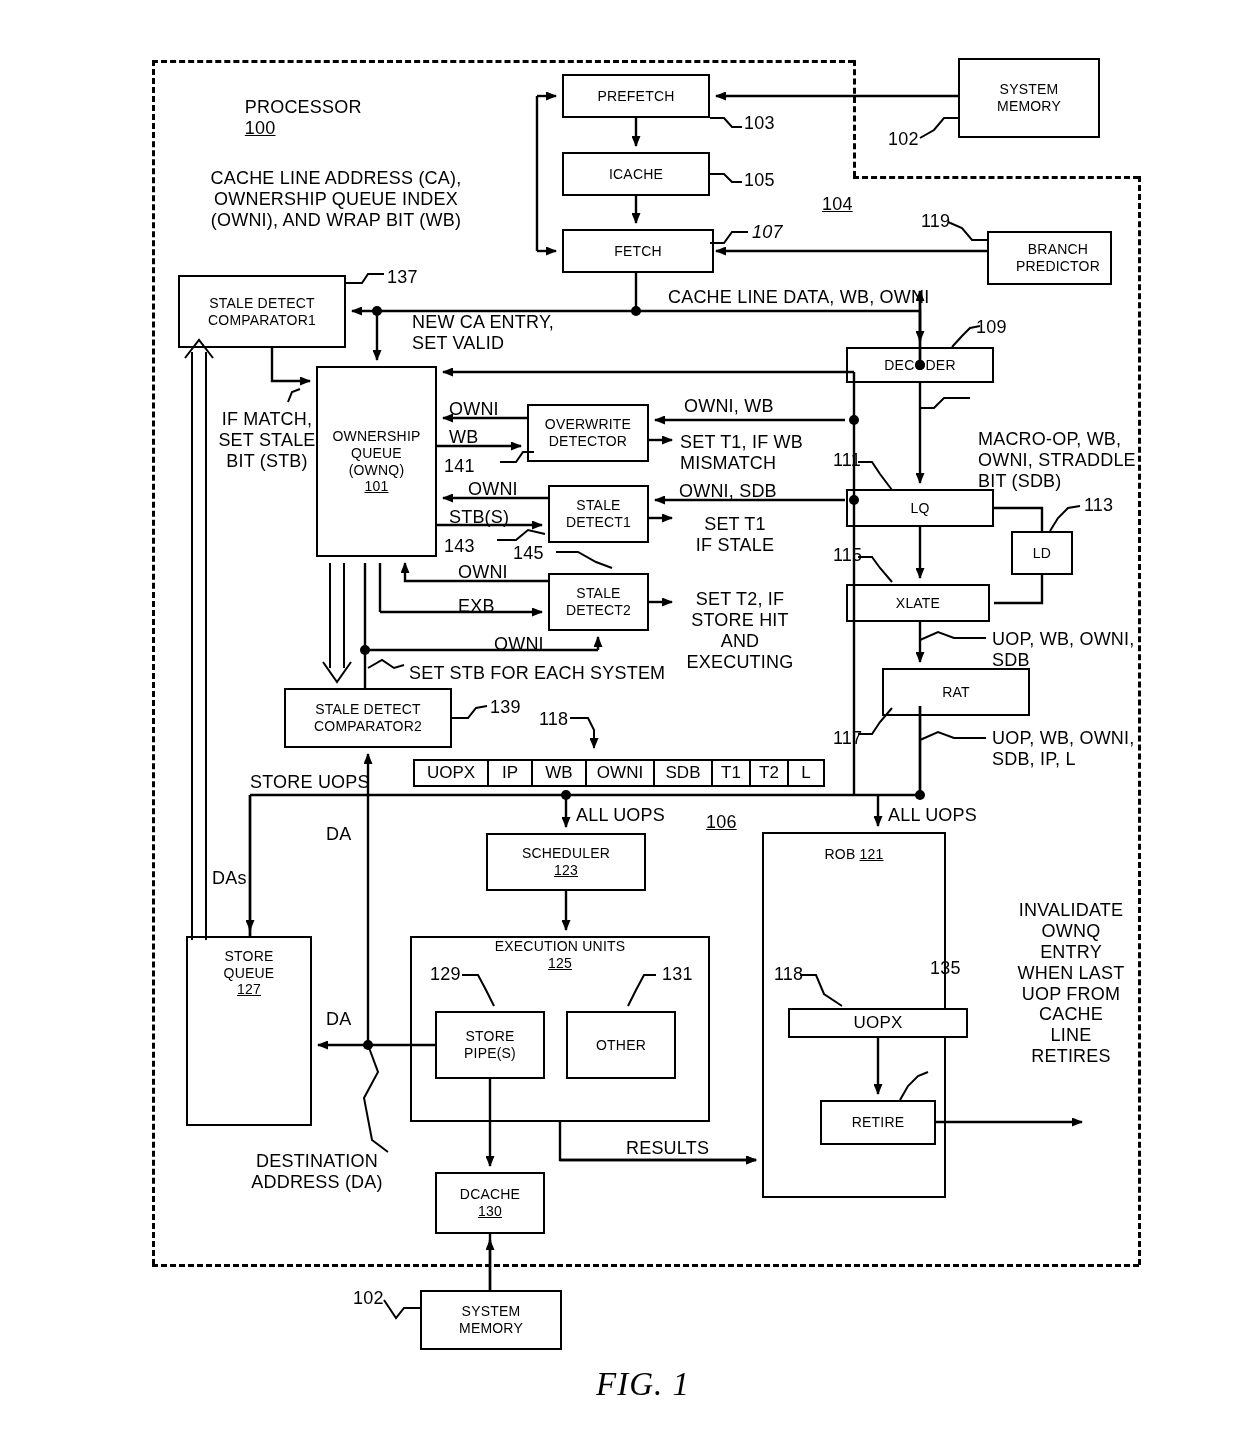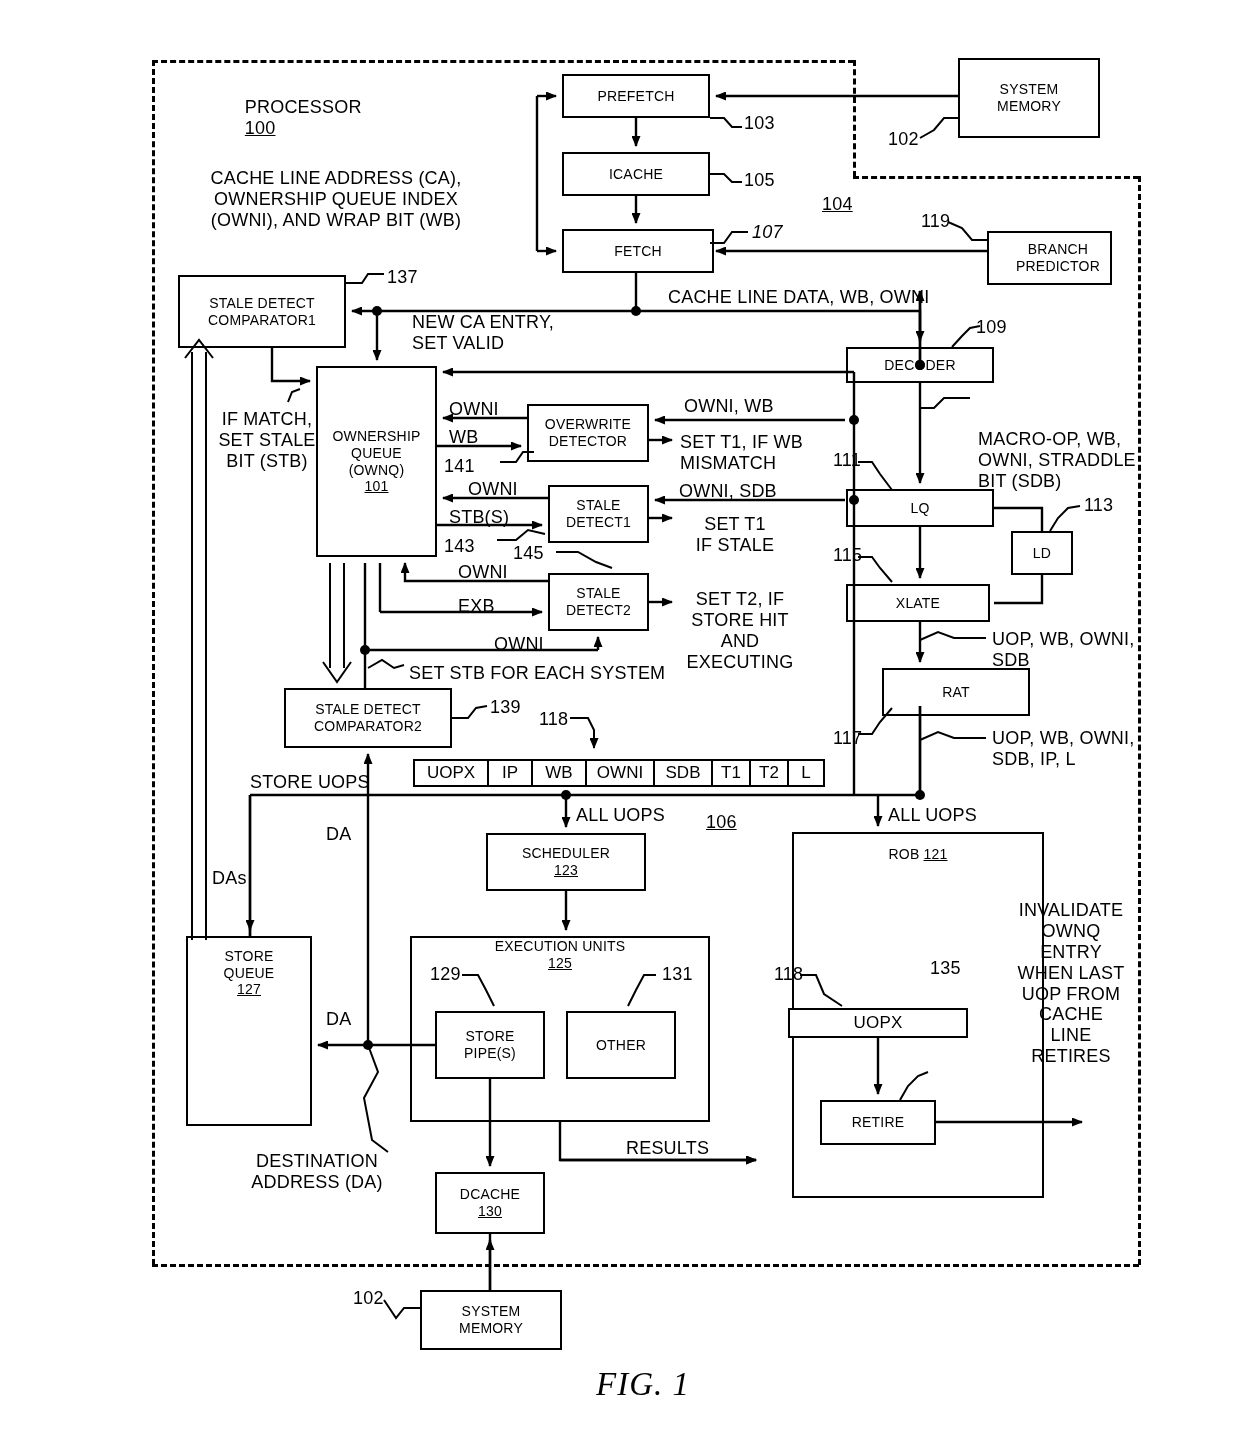--- a/index.html
+++ b/index.html
@@ -238,21 +238,21 @@
     <span>STORE</span>
     <span>QUEUE</span>
     <span class="ref" style="text-decoration:underline;">127</span>
   </div>
 
   <div class="box" style="left:435px; top:1172px; width:110px; height:62px;">
     <span>DCACHE</span>
     <span class="ref" style="text-decoration:underline;">130</span>
   </div>
 
-  <div class="box top-label" style="left:792px; top:832px; width:252px; height:366px; padding-top:12px;">
+  <div class="box top-label" style="left:762px; top:832px; width:184px; height:366px; padding-top:12px;">
     <span>
       <span>ROB</span>
       <span class="ref" style="text-decoration:underline;">121</span>
     </span>
   </div>
 
   <div class="box" style="left:788px; top:1008px; width:180px; height:30px; font-size:17px;">
     <span>UOPX</span>
   </div>
   <div class="num" style="left:774px; top:964px;">118</div>

